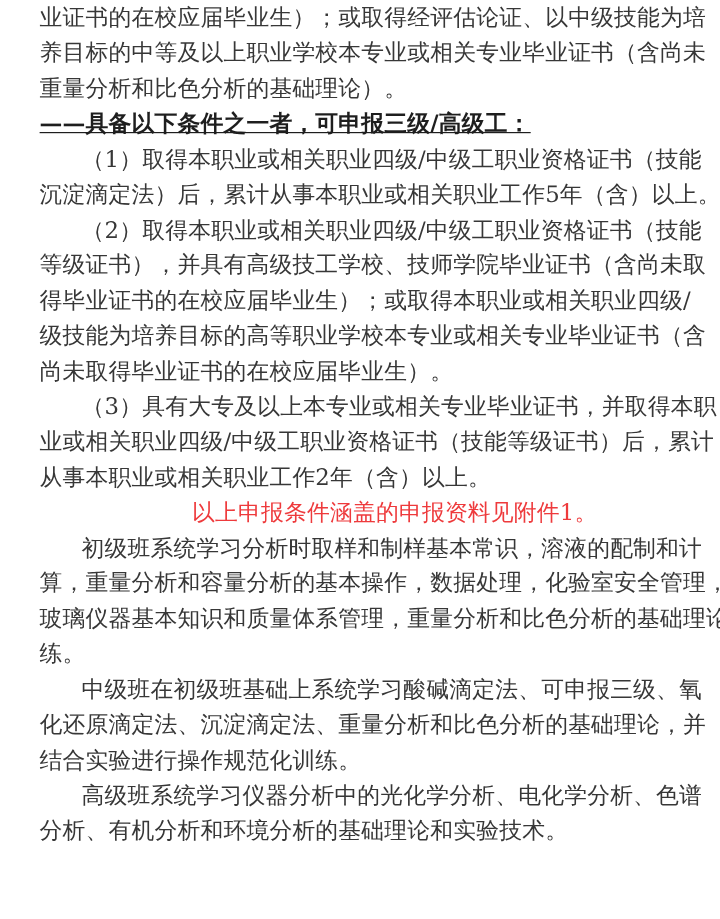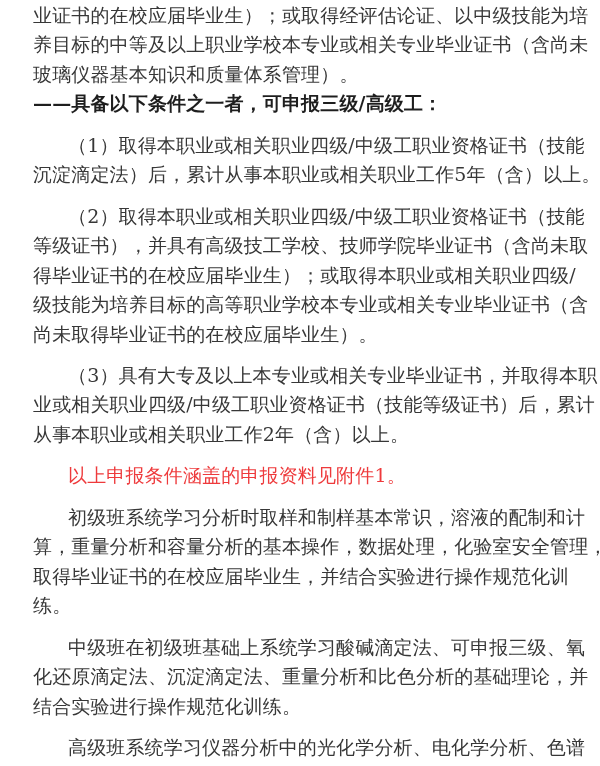--- a/index.html
+++ b/index.html
@@ -24,39 +24,40 @@
   }
   .line {
     font-size: 19px;
     line-height: 29.45px;
     letter-spacing: 0.15px;
     color: var(--body-text);
     white-space: nowrap;
   }
   .indent {
     text-indent: 35px;
-    margin-top: 12px;
   }
   .bold .line {
     font-weight: bold;
     color: var(--heading-text);
+    text-decoration: underline;
   }
   .red .line {
     color: var(--accent-red);
+    text-align: center;
   }
 </style>
 </head>
 <body>
 
 <div class="page">
 
   <div>
     <div class="line">业证书的在校应届毕业生）；或取得经评估论证、以中级技能为培</div>
     <div class="line">养目标的中等及以上职业学校本专业或相关专业毕业证书（含尚未</div>
-    <div class="line">玻璃仪器基本知识和质量体系管理）。</div>
+    <div class="line">重量分析和比色分析的基础理论）。</div>
   </div>
 
   <div class="bold">
     <div class="line">——具备以下条件之一者，可申报三级/高级工：</div>
   </div>
 
   <div>
     <div class="line indent">（1）取得本职业或相关职业四级/中级工职业资格证书（技能</div>
     <div class="line">沉淀滴定法）后，累计从事本职业或相关职业工作5年（含）以上。</div>
   </div>
@@ -76,21 +77,21 @@
   </div>
 
   <div class="red">
     <div class="line indent">以上申报条件涵盖的申报资料见附件1。</div>
   </div>
 
 
   <div>
     <div class="line indent">初级班系统学习分析时取样和制样基本常识，溶液的配制和计</div>
     <div class="line">算，重量分析和容量分析的基本操作，数据处理，化验室安全管理，</div>
-    <div class="line">取得毕业证书的在校应届毕业生，并结合实验进行操作规范化训</div>
+    <div class="line">玻璃仪器基本知识和质量体系管理，重量分析和比色分析的基础理论</div>
     <div class="line">练。</div>
   </div>
 
   <div>
     <div class="line indent">中级班在初级班基础上系统学习酸碱滴定法、可申报三级、氧</div>
     <div class="line">化还原滴定法、沉淀滴定法、重量分析和比色分析的基础理论，并</div>
     <div class="line">结合实验进行操作规范化训练。</div>
   </div>
 
   <div>

